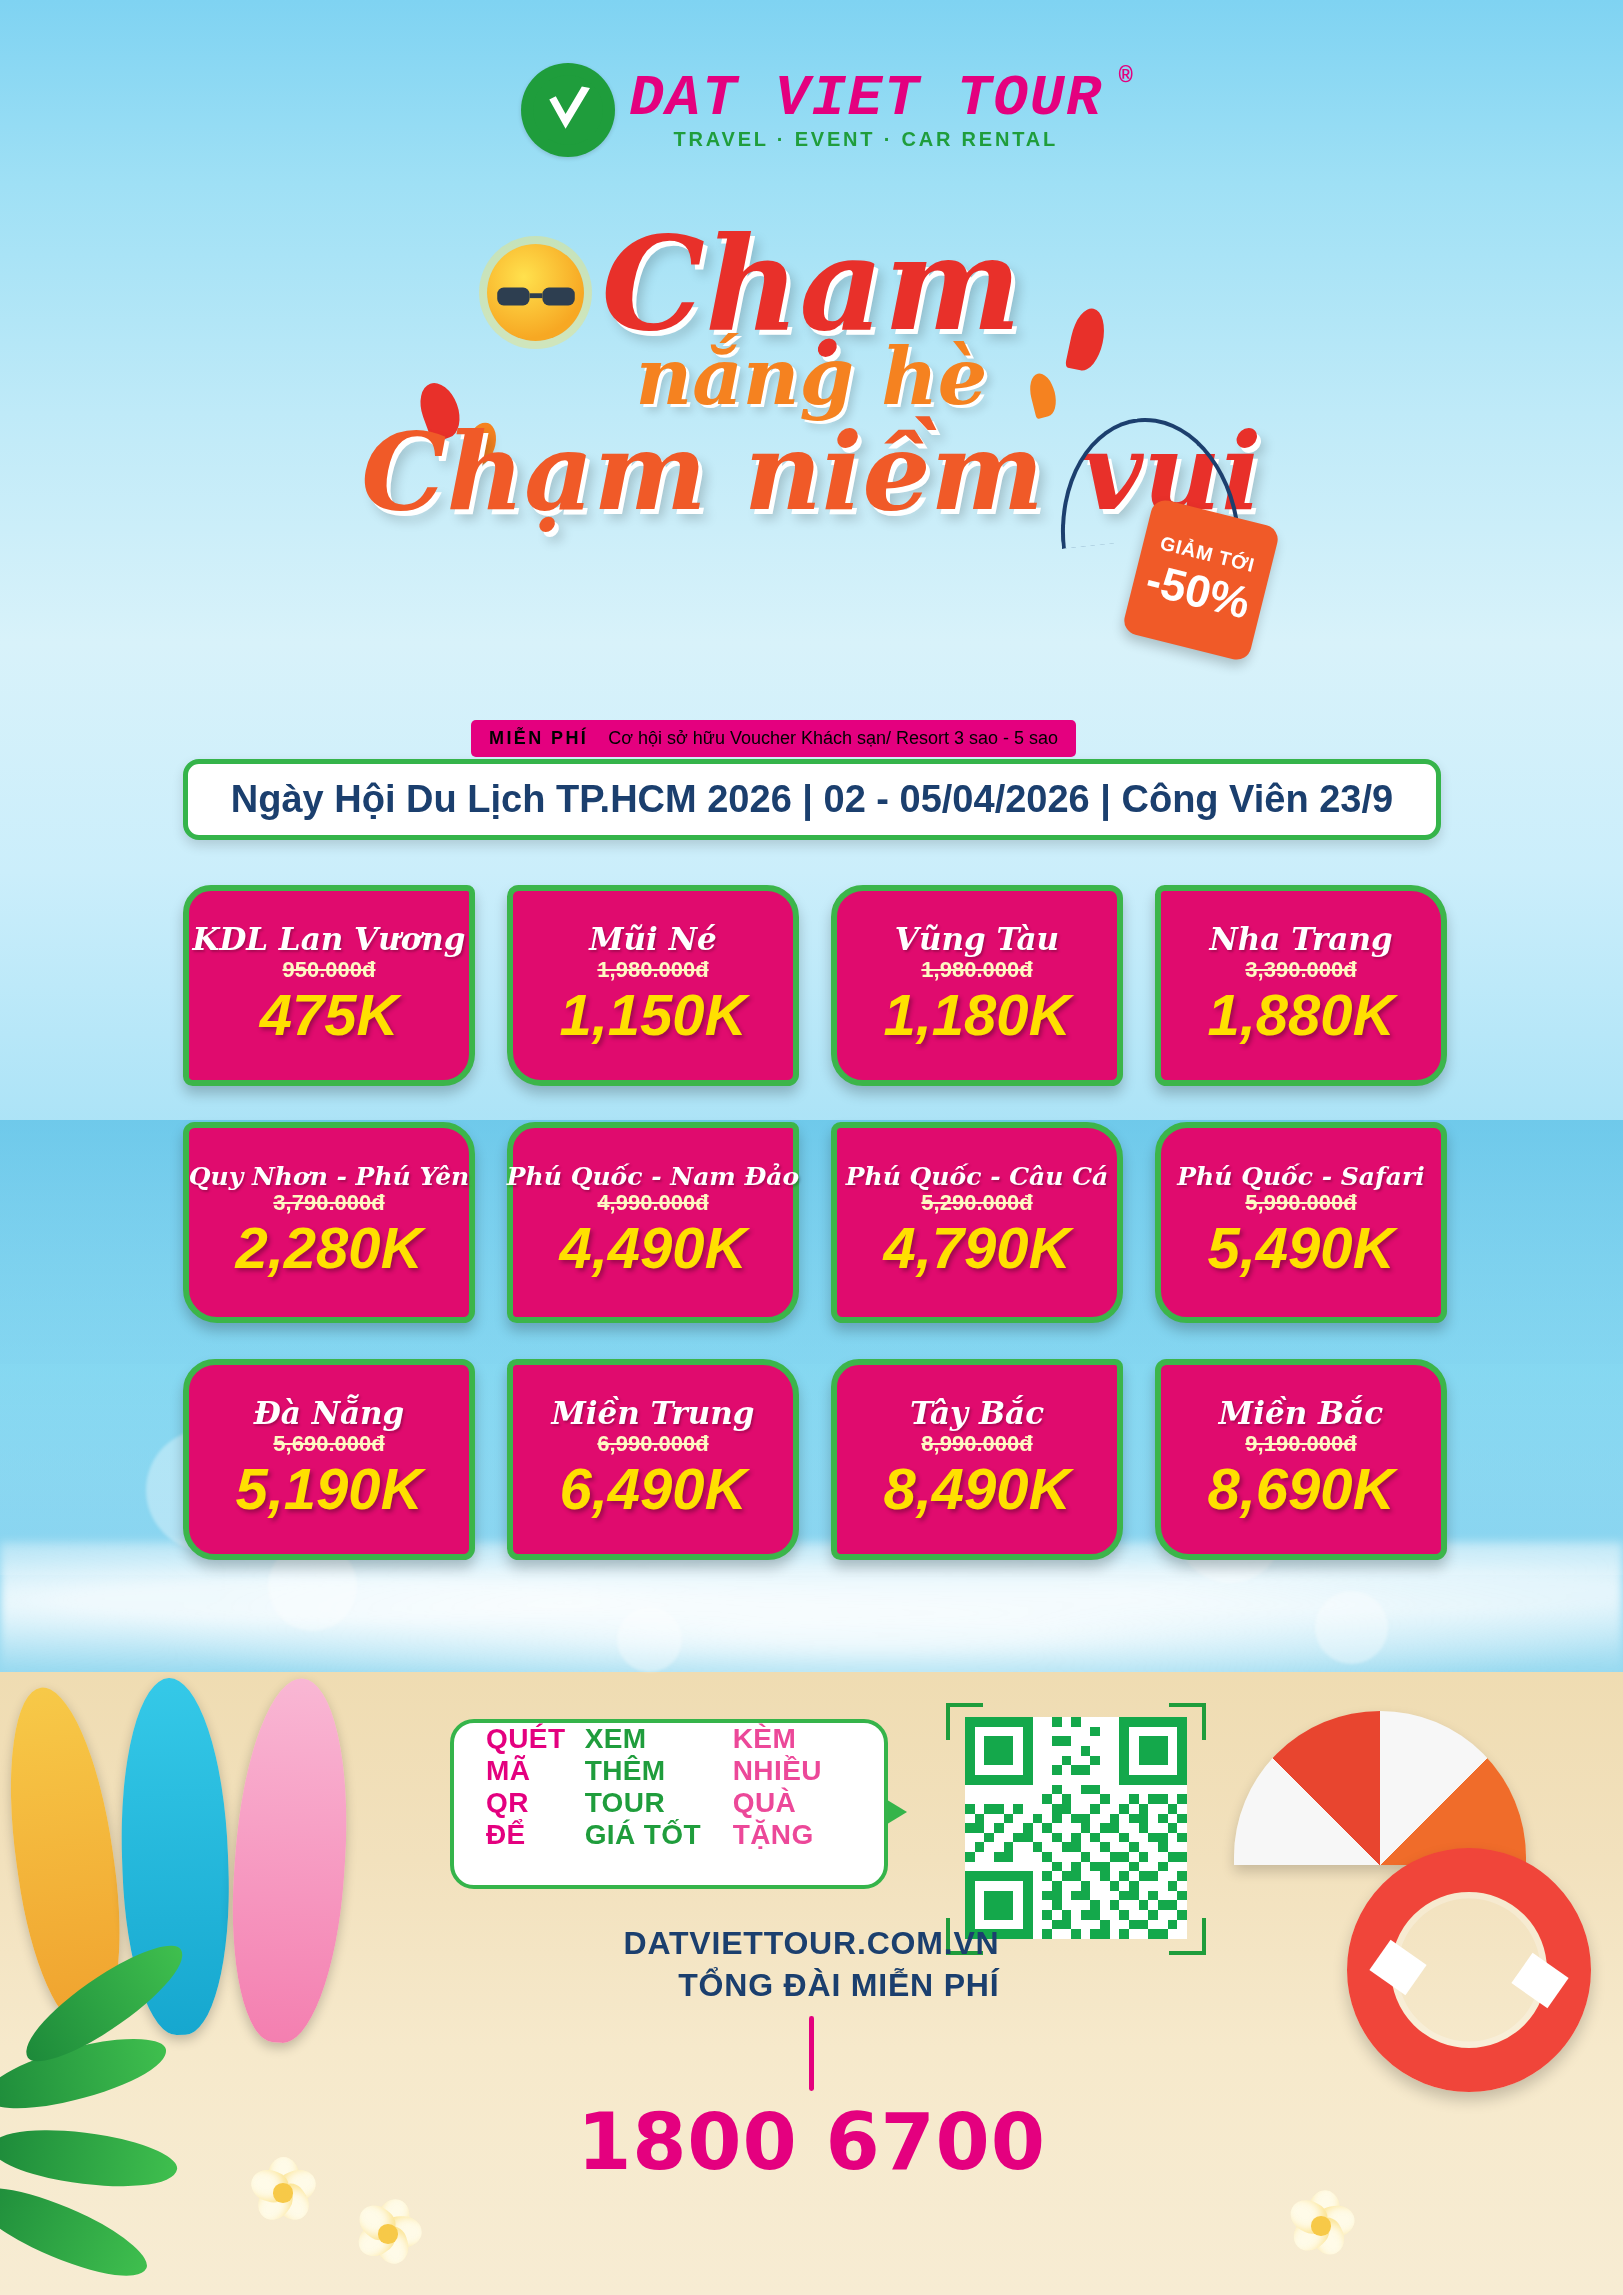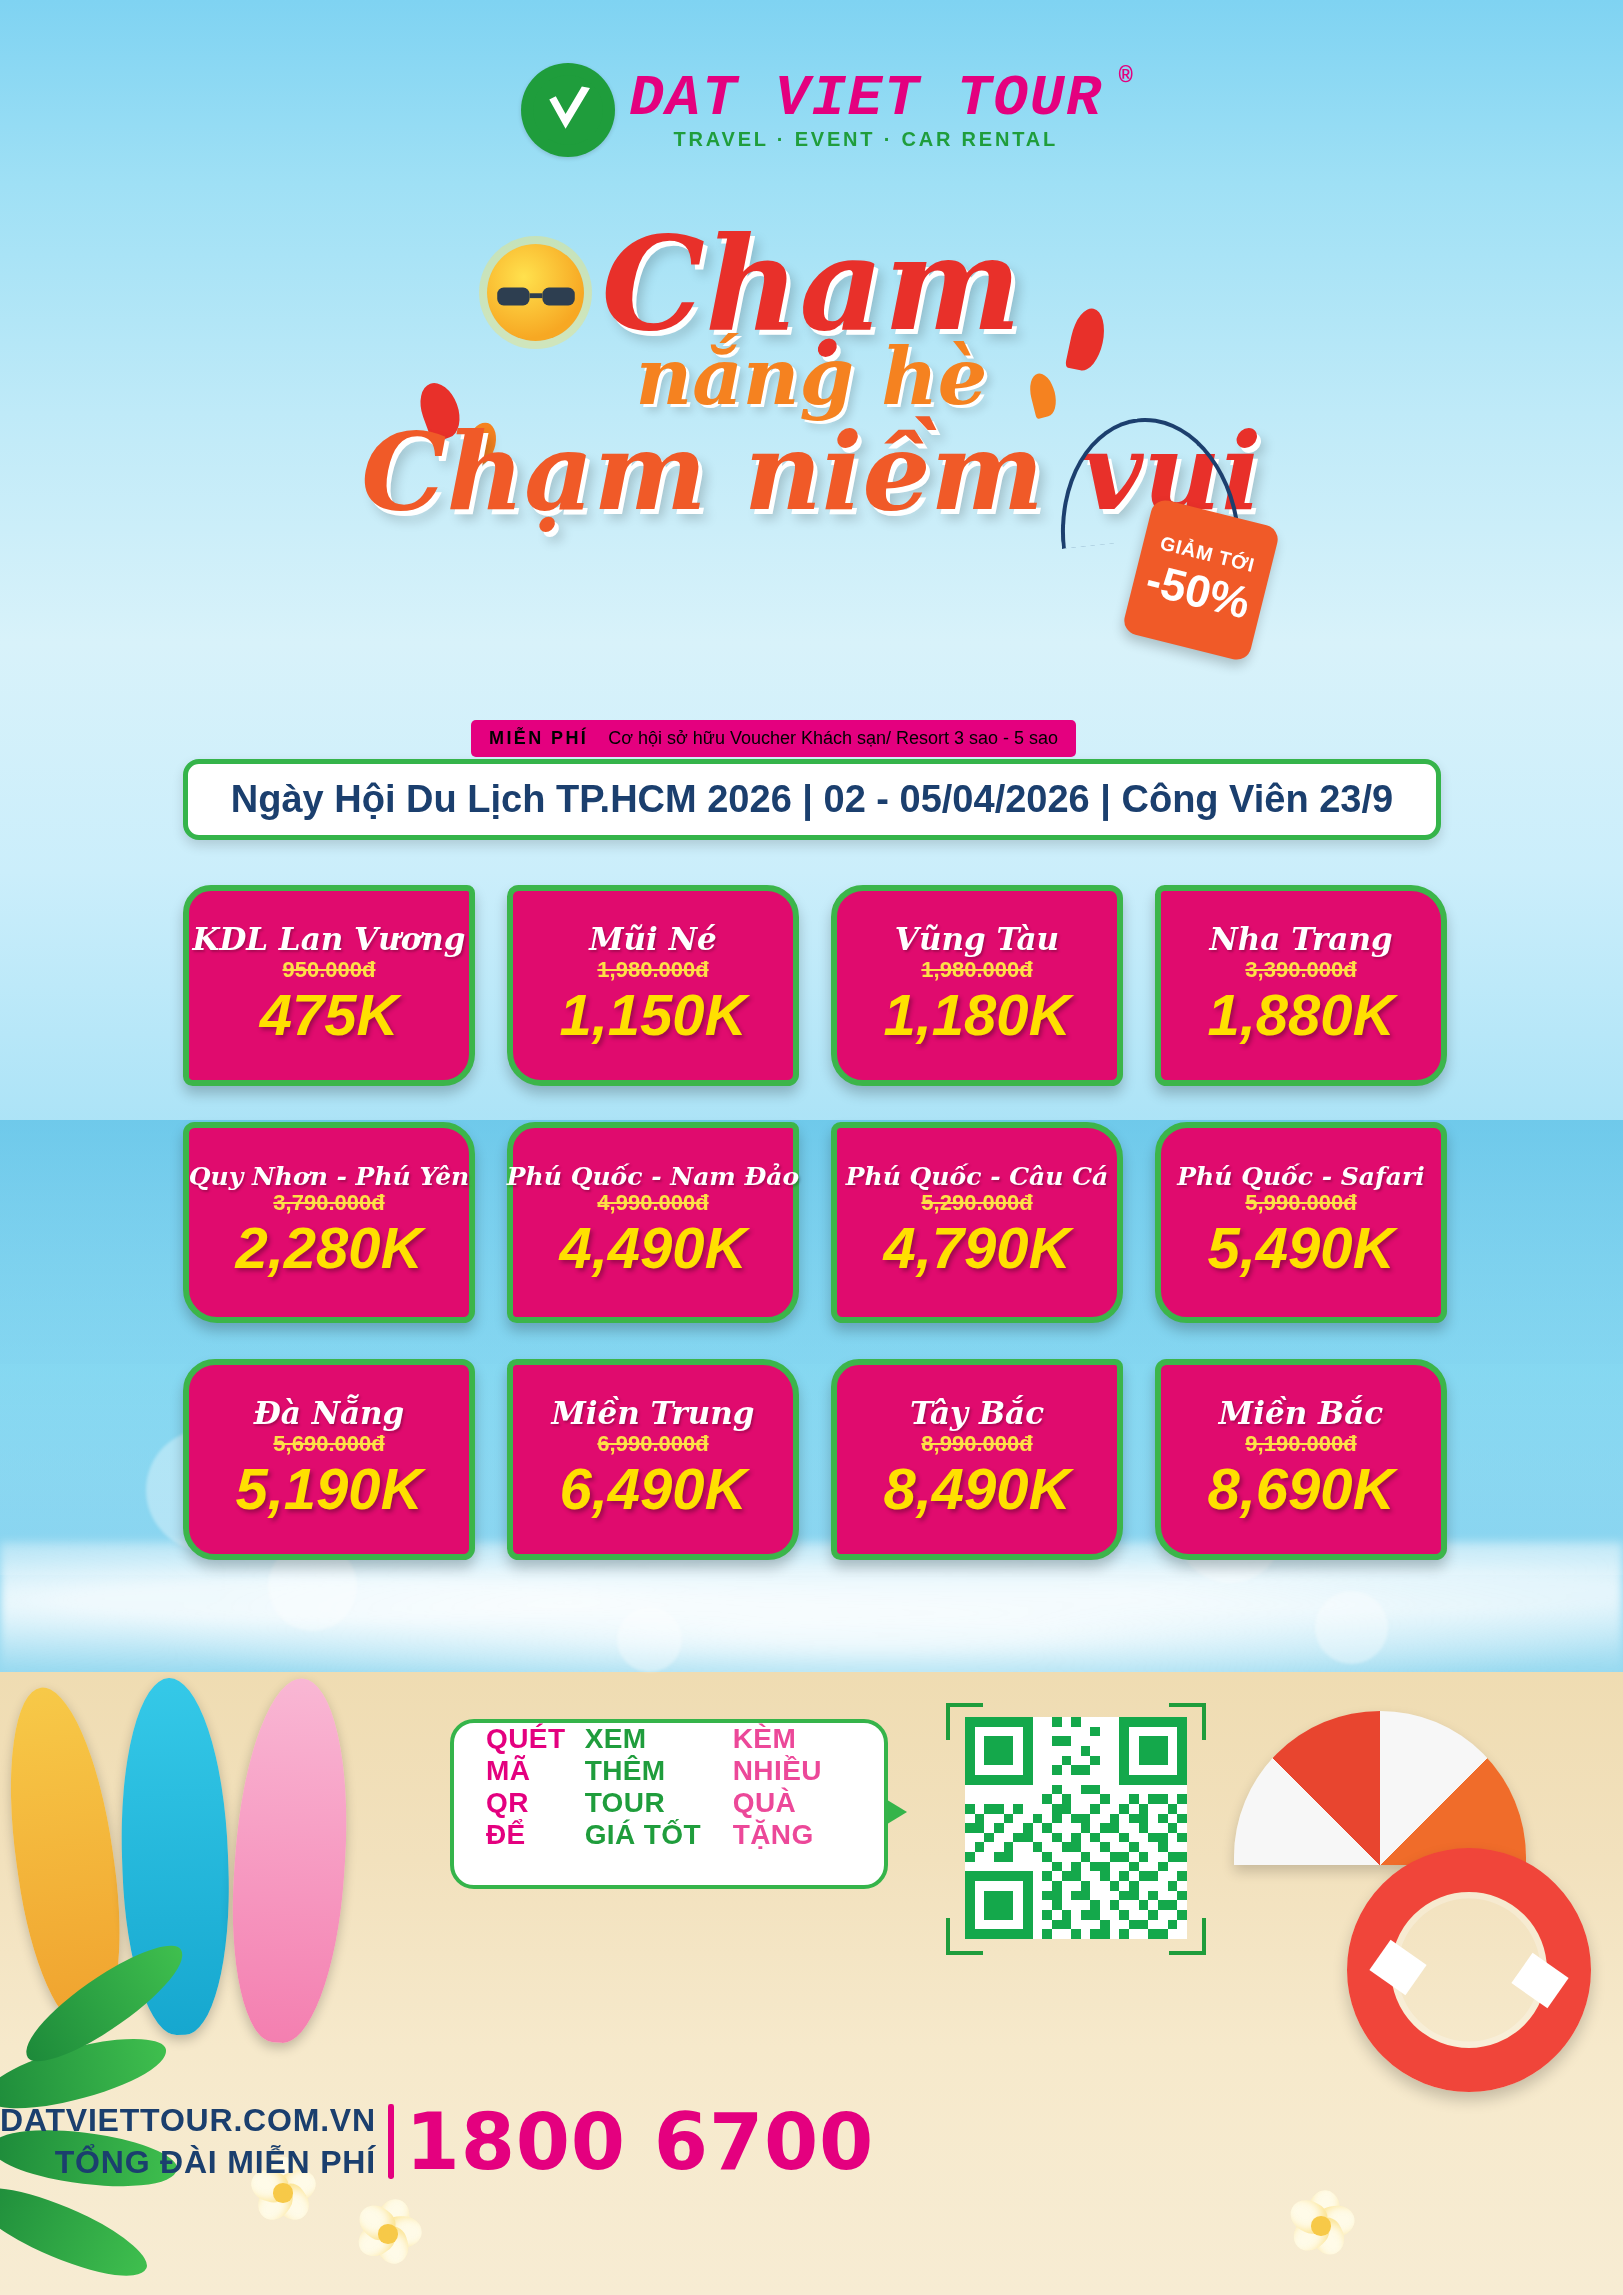--- a/index.html
+++ b/index.html
@@ -185,21 +185,21 @@
   .card .c-name {
     font-size: 31px; font-weight: 800; font-style: italic;
     text-align: center; line-height: 1.1;
     font-family: "DejaVu Serif", serif;
     text-shadow: 1.6px 1.6px 2.4px rgba(0,0,0,0.25);
     white-space: nowrap;
   }
   .card .c-name.small { font-size: 25px; }
   .card .c-old {
     margin-top: 0; font-size: 22px; font-weight: 700;
-    color: #fde047; text-decoration: line-through;
+    color: #fef9c3; text-decoration: line-through;
     text-decoration-thickness: 2.4px;
   }
   .card .c-new {
     margin-top: 3.2px;
     font-size: 58px; font-weight: 800; font-style: italic;
     color: #ffe000; line-height: 1;
     text-shadow: 2.4px 3.2px 4px rgba(0,0,0,0.3);
   }
 
   
@@ -230,21 +230,21 @@
   }
   .qr-corner.tl { top: 0; left: 0; border-right: none; border-bottom: none; }
   .qr-corner.tr { top: 0; right: 0; border-left: none; border-bottom: none; }
   .qr-corner.bl { bottom: 0; left: 0; border-right: none; border-top: none; }
   .qr-corner.br { bottom: 0; right: 0; border-left: none; border-top: none; }
   .qr-svg { position: absolute; left: 18px; top: 14.6px; }
 
   
   .footer {
     position: absolute; left: 0; right: 0; bottom: 114px;
-    display: flex; align-items: center; justify-content: flex-start; gap: 12px;
+    display: flex; align-items: center; justify-content: center; gap: 12px; flex-direction: column;
   }
   .f-left { text-align: right; color: #1b3f6e; }
   .f-site { font-size: 32px; font-weight: 700; letter-spacing: 0.8px; }
   .f-hot { font-size: 32px; font-weight: 700; letter-spacing: 0.8px; margin-top: 4.9px; }
   .f-div { width: 5.7px; height: 75px; background: #e4007f; border-radius: 2.4px; }
   .f-phone {
     font-size: 78px; font-weight: 800; color: #e4007f; line-height: 1;
     font-family: "DejaVu Sans", sans-serif; letter-spacing: 0.8px;
   }
 

